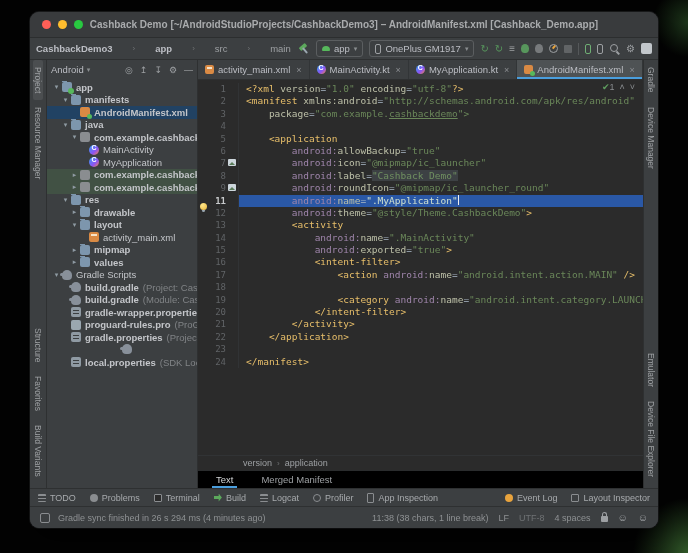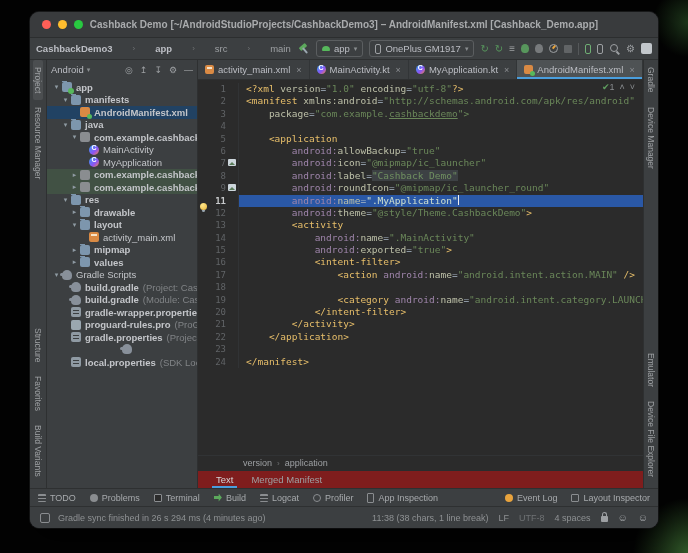--- a/index.html
+++ b/index.html
@@ -114,21 +114,21 @@
   .tk-n{color:#9f85ab;}
   .tk-s{color:#6a8759;}
   .tk-p{color:#a9b7c6;}
   .tk-su{color:#6a8759;text-decoration:underline;}
   .tk-sh{color:#6f8f60;background:#3d4144;}
   .sel .tk-s{color:#cfe0cf;}
   .caret-bar{display:inline-block;width:1.5px;height:10px;background:#eeeeee;vertical-align:-1px;}
   .inspect{position:absolute;top:2px;right:8px;display:flex;align-items:center;gap:5px;font-family:"Liberation Sans",sans-serif;font-size:9px;color:#8a8d90;}
   .inspect .ok{color:#5f9e5f;}
   .ebreadcrumb{height:14px;background:#2b2b2b;border-top:1px solid #313335;display:flex;align-items:center;gap:5px;padding-left:45px;font-size:9px;color:#9da0a3;flex:none;}
-  .btabs{height:17px;background:#7f1d1d;display:flex;align-items:center;gap:2px;padding-left:10px;font-size:9.5px;color:#9da0a3;flex:none;border-top:1px solid #2a2c2d;}
+  .btabs{height:17px;background:#000000;display:flex;align-items:center;gap:12px;padding-left:10px;font-size:9.5px;color:#9da0a3;flex:none;border-top:1px solid #2a2c2d;}
   .btab{padding:0 8px;height:100%;display:flex;align-items:center;position:relative;}
   .btab.active{color:#d4d6d8;}
   .btab.active::after{content:'';position:absolute;left:4px;right:4px;bottom:0;height:2px;background:#4a9edd;}
   
   .twbar{height:17px;background:#3c3f41;border-top:1px solid #2e3031;display:flex;align-items:center;font-size:9px;color:#a7aaad;padding:0 8px;flex:none;gap:14px;}
   .twbtn{display:flex;align-items:center;gap:4px;white-space:nowrap;}
   .bico{width:8px;height:8px;display:inline-block;border-radius:1px;background:#8a8d90;}
   .bico.todo{background:repeating-linear-gradient(#8a8d90 0 1.5px,transparent 1.5px 3.5px);}
   .bico.problems{border-radius:50%;background:#8a8d90;}
   .bico.terminal{background:#2b2b2b;border:1px solid #8a8d90;box-sizing:border-box;}

